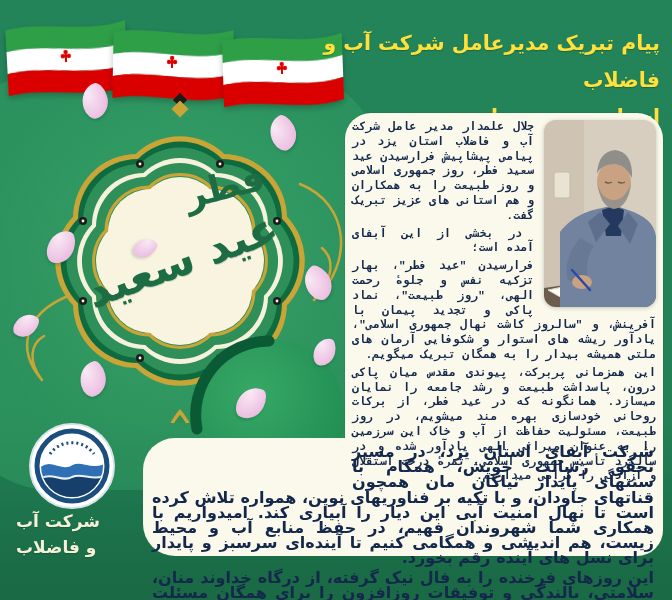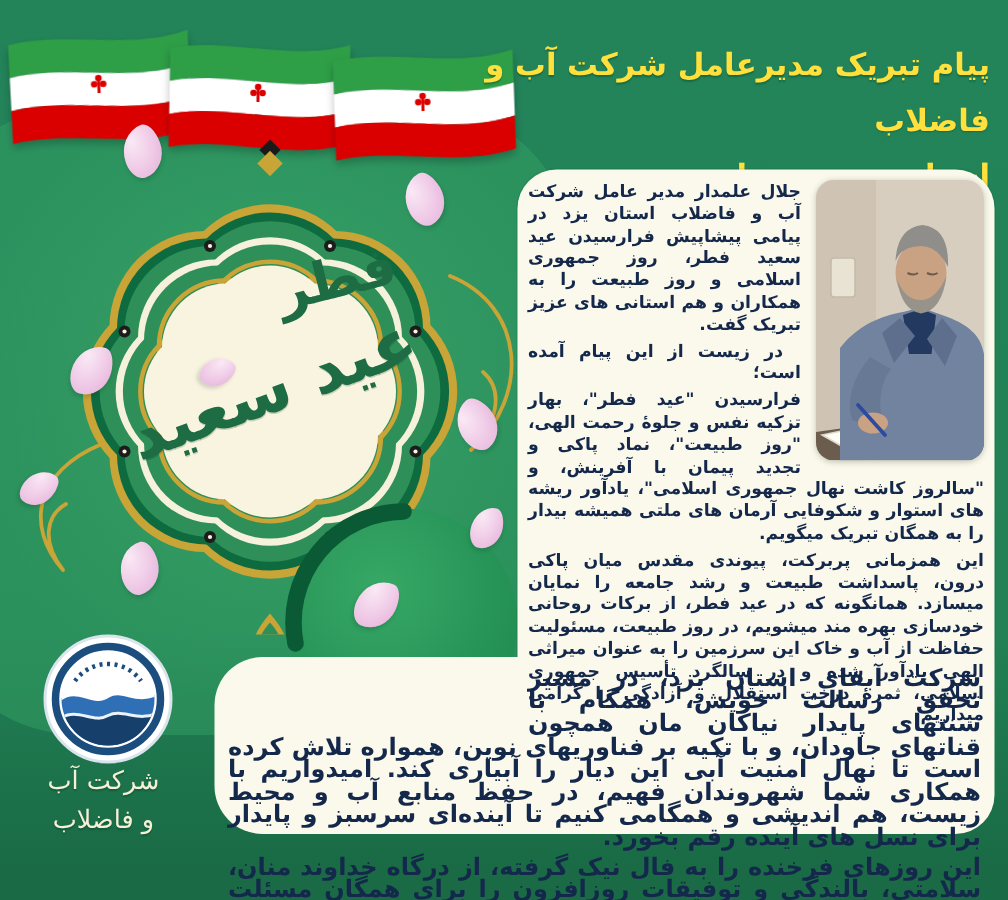--- a/index.html
+++ b/index.html
@@ -59,38 +59,38 @@
   }
   .card-bottom{
     position:absolute; left:143px; top:438px; width:520px; height:118px;
     background:#FBF9EC; border-radius:32px 0 26px 32px;
   }
   .text-upper{
     position:absolute; left:352px; top:120px; width:304px;
     direction:rtl; text-align:justify; color:#14284B;
     font-size:11.5px; font-weight:bold; line-height:14.8px;
   }
-  .text-upper p{margin:0 0 3px 0;}
+  .text-upper p{margin:0 0 3px 0;font-family:Liberation Mono, monospace;}
   .text-upper p.lead{text-indent:12px; margin-top:2px;}
   .text-lower{
     position:absolute; left:152px; top:444px; width:502px;
     direction:rtl; text-align:justify; color:#14284B;
     font-size:16px; font-weight:bold; line-height:15.2px;
   }
   .text-lower p{margin:0 0 4px 0;}
   .swoosh-spacer{float:left; width:200px; height:32px;}
   .photo{
     float:right; width:112px; height:187px; margin:0 0 8px 10px;
     border-radius:12px; overflow:hidden; box-shadow:0 1px 4px rgba(0,40,20,.25);
   }
   
   .logo-badge{position:absolute; left:28px; top:422px;}
   .logo-text{
     position:absolute; left:16px; top:508px; width:106px;
-    direction:rtl; text-align:center; color:#F6F0D8; font-weight:normal;
+    direction:rtl; text-align:left; color:#F6F0D8; font-weight:bold;
     font-size:17px; line-height:26px; text-shadow:0 1px 1px rgba(0,50,25,.3);
   }
 </style>
 </head>
 <body>
 
 <div class="poster">
   <div class="bg-bright"></div>
   <div class="bg-glow"></div>
 
@@ -239,21 +239,21 @@
         <ellipse cx="38" cy="162" rx="10" ry="7" fill="#C9A183"></ellipse>
         <line x1="28" y1="150" x2="46" y2="170" stroke="#2B4AA0" stroke-width="2.5" stroke-linecap="round"></line>
 
         <ellipse cx="70" cy="62" rx="17" ry="21" fill="#C9A183"></ellipse>
         <path d="M53,54 Q54,32 71,30 Q89,32 88,58 Q81,44 70,44 Q57,44 53,54 Z" fill="#8F8E8A"></path>
         <path d="M54,66 Q57,87 70,89 Q84,87 87,64 Q80,80 70,80 Q59,80 54,66 Z" fill="#97938B"></path>
         <path d="M61,62 Q65,64 68,62 M74,62 Q78,64 81,62" stroke="#6d5b49" stroke-width="1.4" fill="none"></path>
       </svg>
     </figure>
     <p>جلال علمدار مدیر عامل شرکت آب و فاضلاب استان یزد در پیامی پیشاپیش فرارسیدن عید سعید فطر، روز جمهوری اسلامی و روز طبیعت را به همکاران و هم استانی های عزیز تبریک گفت.</p>
-    <p class="lead">در زیست از این پیام آمده است؛</p>
+    <p class="lead">در بخشی از این آبفای آمده است؛</p>
     <p>فرارسیدن "عید فطر"، بهار تزکیه نفس و جلوهٔ رحمت الهی، "روز طبیعت"، نماد پاکی و تجدید پیمان با آفرینش، و "سالروز کاشت نهال جمهوری اسلامی"، یادآور ریشه های استوار و شکوفایی آرمان های ملتی همیشه بیدار را به همگان تبریک میگویم.</p>
     <p>این همزمانی پربرکت، پیوندی مقدس میان پاکی درون، پاسداشت طبیعت و رشد جامعه را نمایان میسازد. همانگونه که در عید فطر، از برکات روحانی خودسازی بهره مند میشویم، در روز طبیعت، مسئولیت حفاظت از آب و خاک این سرزمین را به عنوان میراثی الهی یادآور شده و در سالگرد تأسیس جمهوری اسلامی، ثمرهٔ درخت استقلال و آزادگی را گرامی میداریم.</p>
   </div>
 
   <div class="text-lower">
     <span class="swoosh-spacer"></span>
     <p>شرکت آبفای استان یزد، در مسیر تحقق رسالت خویش، همگام با سنتهای پایدار نیاکان مان همچون قناتهای جاودان، و با تکیه بر فناوریهای نوین، همواره تلاش کرده است تا نهال امنیت آبی این دیار را آبیاری کند. امیدواریم با همکاری شما شهروندان فهیم، در حفظ منابع آب و محیط زیست، هم اندیشی و همگامی کنیم تا آینده‌ای سرسبز و پایدار برای نسل های آینده رقم بخورد.</p>
     <p>این روزهای فرخنده را به فال نیک گرفته، از درگاه خداوند منان، سلامتی، بالندگی و توفیقات روزافزون را برای همگان مسئلت دارم.</p>
   </div>
 

